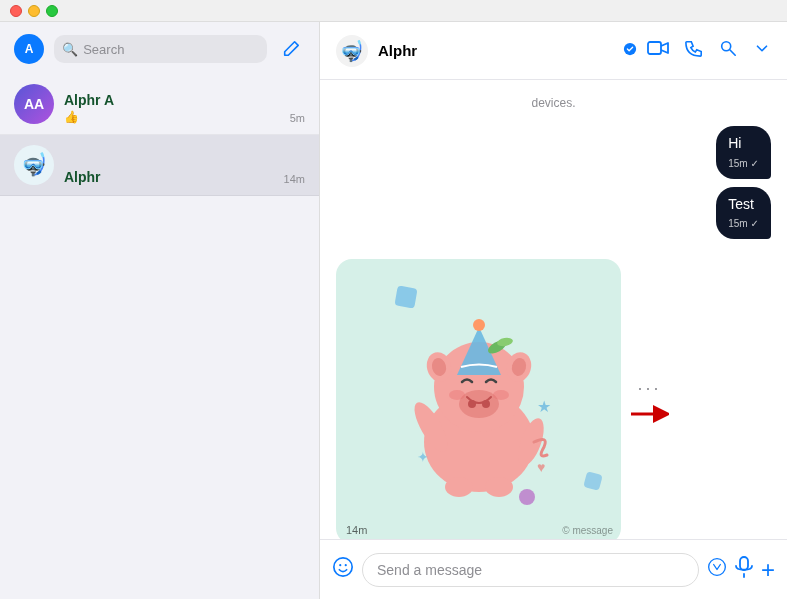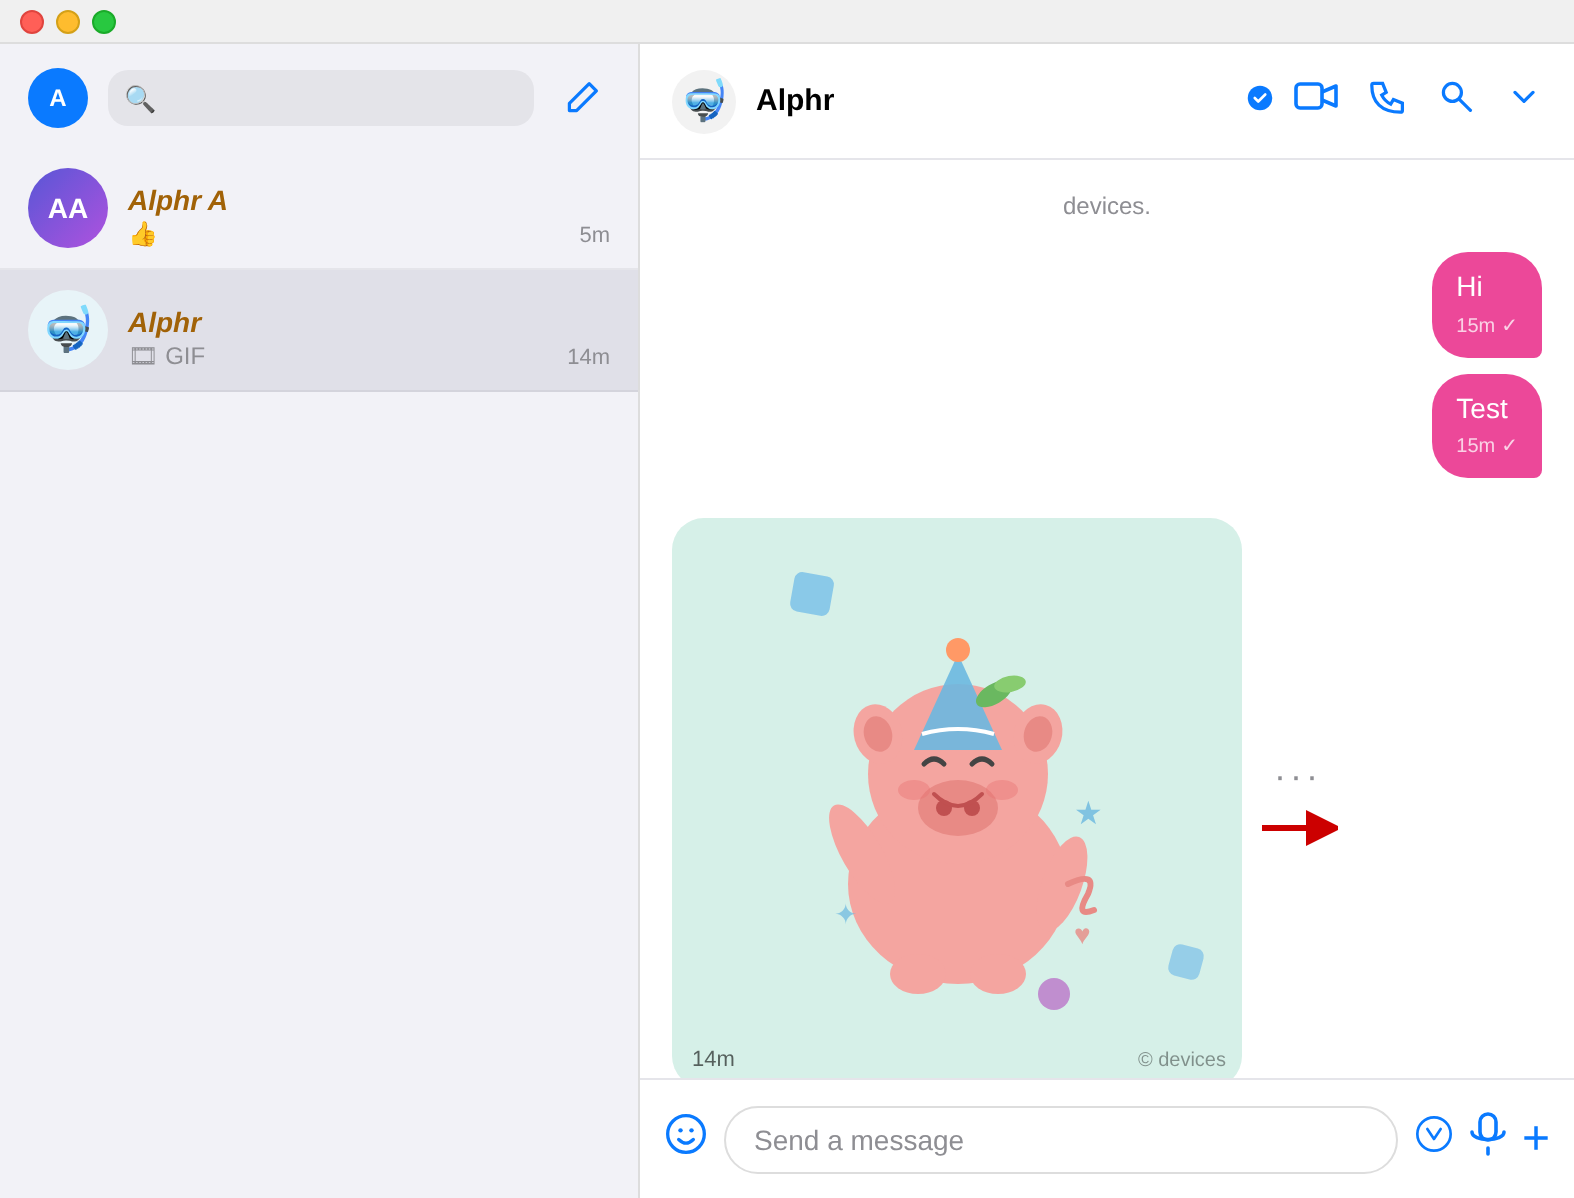--- a/index.html
+++ b/index.html
@@ -113,22 +113,21 @@
       overflow: hidden;
       border: none;
     }
     .conv-info {
       flex: 1;
       min-width: 0;
     }
     .conv-name {
       font-size: 14px;
       font-weight: 600;
-      color: #a16207;
-      font-style: italic;
+      color: #14532d;
     }
     .conv-preview {
       font-size: 12px;
       color: #8e8e93;
       white-space: nowrap;
       overflow: hidden;
       text-overflow: ellipsis;
       margin-top: 2px;
     }
     .conv-time {
@@ -208,21 +207,21 @@
     }
     .bubble {
       max-width: 200px;
       padding: 8px 12px;
       border-radius: 18px;
       font-size: 14px;
       line-height: 1.4;
       position: relative;
     }
     .bubble.sent {
-      background: #ec4899;
+      background: #0f172a;
       color: white;
       border-bottom-right-radius: 4px;
     }
     .bubble-meta {
       font-size: 10px;
       opacity: 0.75;
       margin-top: 3px;
       display: flex;
       align-items: flex-end;
       gap: 3px;
@@ -319,20 +318,21 @@
 
 <div class="app-container">
 
   <div class="sidebar">
     <div class="sidebar-header">
       <div class="avatar-circle">
         <span>A</span>
       </div>
       <div class="search-bar">
         <span class="search-icon-svg">🔍</span>
+        <span class="search-input-fake">Search</span>
       </div>
       <div class="compose-icon">
         <svg width="18" height="18" viewBox="0 0 20 20" fill="none">
           <path d="M14 2L18 6L7 17H3V13L14 2Z" stroke="#0a7aff" stroke-width="1.8" stroke-linejoin="round" fill="none"></path>
         </svg>
       </div>
     </div>
     <div class="conversation-list">
 
       <div class="conversation-item">
@@ -341,21 +341,20 @@
           <div class="conv-name">Alphr A</div>
           <div class="conv-preview">👍</div>
         </div>
         <div class="conv-time">5m</div>
       </div>
 
       <div class="conversation-item active">
         <div class="conv-avatar alphr" style="background:#e8f4f8; font-size:22px;">🤿</div>
         <div class="conv-info">
           <div class="conv-name">Alphr</div>
-          <div class="conv-preview">🎞 GIF</div>
         </div>
         <div class="conv-time">14m</div>
       </div>
     </div>
   </div>
 
   <div class="chat-area">
 
     <div class="chat-header">
       <div class="chat-header-avatar" style="font-size:20px;">🤿</div>
@@ -472,21 +471,21 @@
               <circle cx="148" cy="210" r="8" fill="#c08ecf"></circle>
 
               <ellipse cx="78" cy="108" rx="8" ry="5" fill="#e87070" opacity="0.4"></ellipse>
               <ellipse cx="122" cy="108" rx="8" ry="5" fill="#e87070" opacity="0.4"></ellipse>
 
               <ellipse cx="118" cy="60" rx="10" ry="5" fill="#6ab860" transform="rotate(-30,118,60)"></ellipse>
               <ellipse cx="126" cy="55" rx="8" ry="4" fill="#88cc70" transform="rotate(-10,126,55)"></ellipse>
             </svg>
 
             <span class="gif-timestamp">14m</span>
-            <span class="gif-watermark">© devices</span>
+            <span class="gif-watermark">© message</span>
           </div>
 
           <div style="display:flex;flex-direction:column;align-items:center;gap:4px;">
             <span class="more-options">···</span>
             <span style="display:flex;align-items:center;gap:2px;">
 
               <svg width="40" height="22" viewBox="0 0 40 22">
                 <defs>
                   <marker id="arrowhead" markerWidth="6" markerHeight="6" refX="3" refY="3" orient="auto">
                     <polygon points="0 0, 6 3, 0 6" fill="#cc0000"></polygon>

